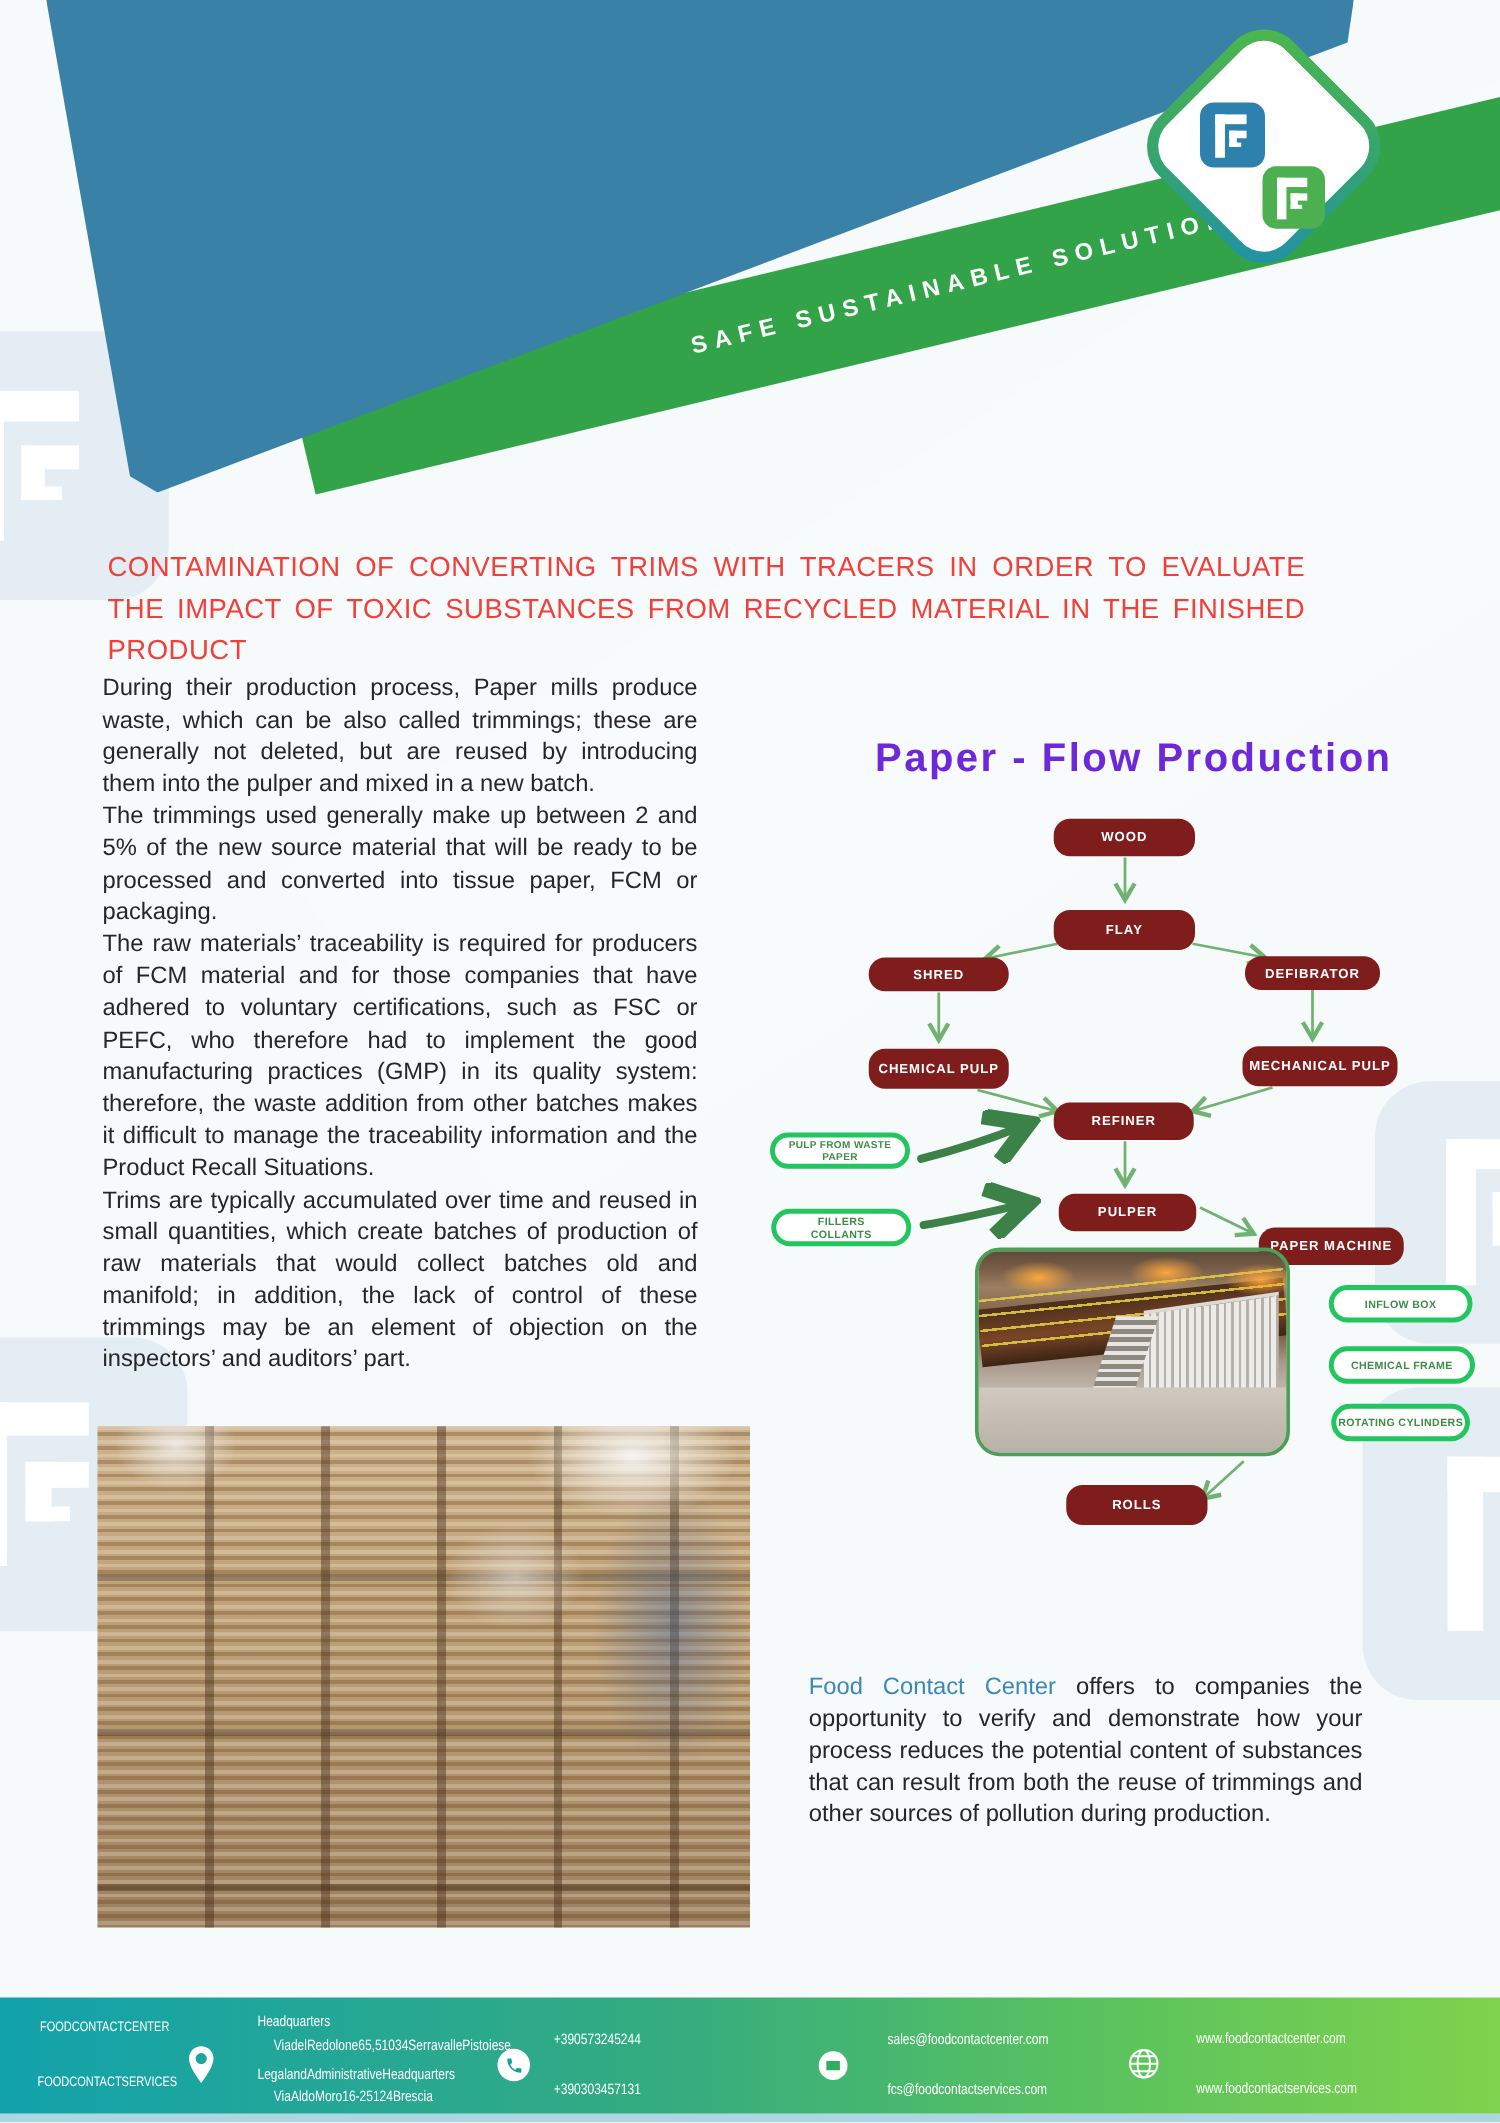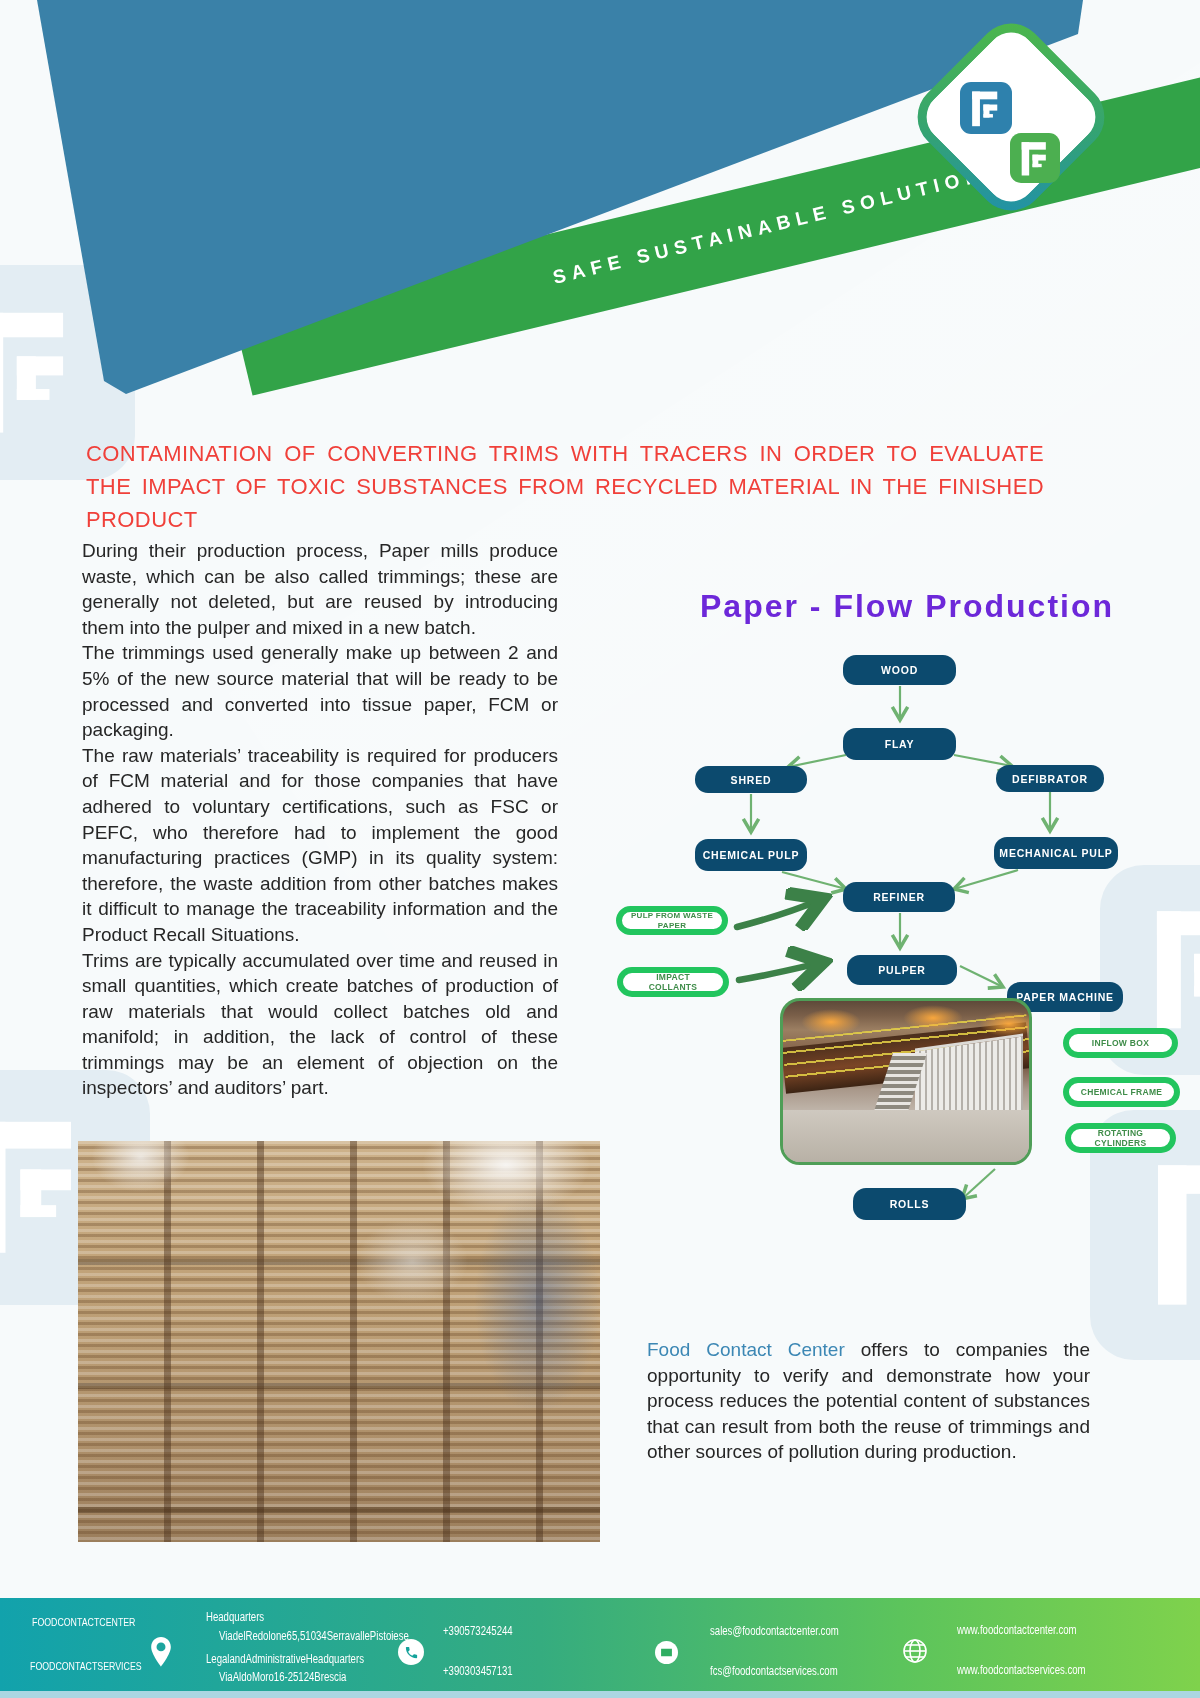--- a/index.html
+++ b/index.html
@@ -41,24 +41,24 @@
     color:#f0403a;font-size:22px;line-height:33px;letter-spacing:.4px;
     text-align:justify;}
   
   .article{position:absolute;left:82px;top:538px;width:476px;z-index:4;
     color:#262626;font-size:19px;line-height:25.6px;text-align:justify;}
   .article p{margin:0;}
   
   .flow-title{position:absolute;left:700px;top:588px;width:400px;z-index:4;
     color:#6d28d9;font-size:32px;font-weight:bold;letter-spacing:2px;
     text-align:center;white-space:nowrap;}
-  .fnode{position:absolute;z-index:4;background:#0c4a6e;color:#fff;
+  .fnode{position:absolute;z-index:4;background:#7f1d1d;color:#fff;
     border-radius:13px;display:flex;align-items:center;justify-content:center;
     font-size:10.5px;font-weight:bold;letter-spacing:.8px;text-align:center;}
-  .wnode{position:absolute;z-index:4;background:#fff;border:6px solid #22c55e;
+  .wnode{position:absolute;z-index:4;background:#fff;border:4px solid #22c55e;
     color:#3f8c49;border-radius:15px;display:flex;flex-direction:column;
     align-items:center;justify-content:center;font-size:8.5px;font-weight:bold;
     letter-spacing:.3px;text-align:center;line-height:10px;}
   #flow-arrows{position:absolute;left:0;top:0;z-index:3;pointer-events:none;}
   
   .machine{position:absolute;left:780px;top:998px;width:252px;height:167px;
     border-radius:20px;border:3px solid #4f9e57;overflow:hidden;z-index:4;
     background:linear-gradient(180deg,#5e4a3a 0%,#7a5f49 9%,#9c7f62 18%,#8a6a50 28%,#6e4f38 38%,#a9988a 55%,#cbc4bb 75%,#c0b9af 100%);}
   .machine .glow{position:absolute;width:60px;height:26px;border-radius:50%;
     background:radial-gradient(rgba(255,170,60,.95),rgba(255,170,60,0) 70%);}
@@ -227,21 +227,21 @@
   <div class="fnode" style="left:996px;top:765px;width:108px;height:27px;">DEFIBRATOR</div>
   <div class="fnode" style="left:695px;top:839px;width:112px;height:32px;">CHEMICAL PULP</div>
   <div class="fnode" style="left:994px;top:837px;width:124px;height:32px;">MECHANICAL PULP</div>
   <div class="fnode" style="left:843px;top:882px;width:112px;height:30px;">REFINER</div>
   <div class="fnode" style="left:847px;top:955px;width:110px;height:30px;">PULPER</div>
   <div class="fnode" style="left:1007px;top:982px;width:116px;height:30px;">PAPER MACHINE</div>
   <div class="fnode" style="left:853px;top:1188px;width:113px;height:32px;">ROLLS</div>
 
   <div class="wnode" style="left:616px;top:906px;width:112px;height:29px;font-size:8px;">PULP FROM WASTE PAPER</div>
   <div class="wnode" style="left:617px;top:967px;width:112px;height:30px;">
-    <span>IMPACT</span>
+    <span>FILLERS</span>
     <span>COLLANTS</span>
   </div>
   <div class="wnode" style="left:1063px;top:1028px;width:115px;height:30px;">INFLOW BOX</div>
   <div class="wnode" style="left:1063px;top:1077px;width:117px;height:30px;">CHEMICAL FRAME</div>
   <div class="wnode" style="left:1065px;top:1123px;width:111px;height:30px;">ROTATING CYLINDERS</div>
 
   <div class="machine">
     <div class="band"></div>
     <div class="rail"></div>
     <div class="glow" style="left:18px;top:8px;"></div>

